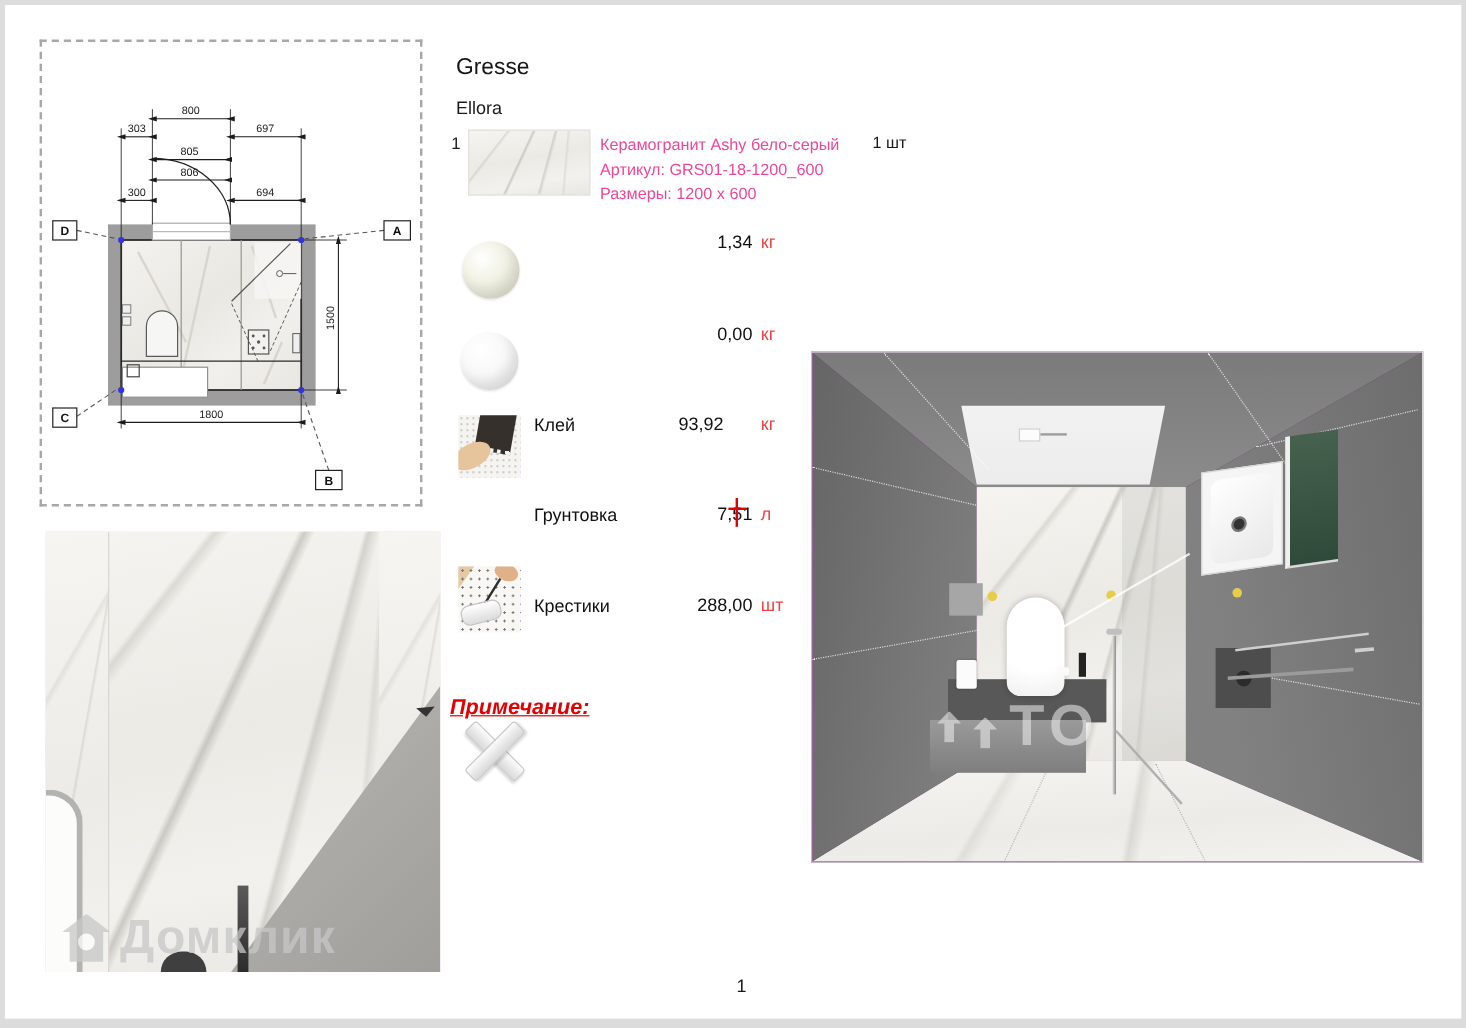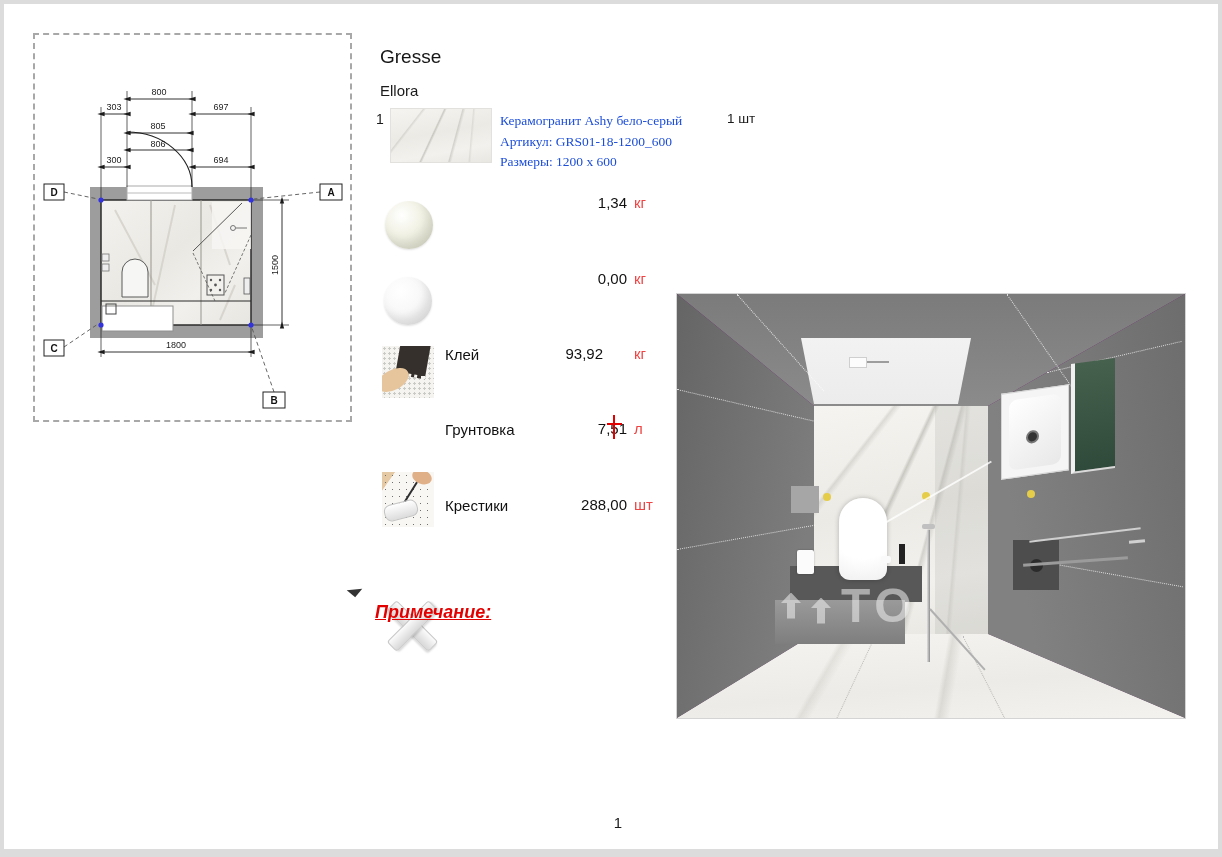--- a/index.html
+++ b/index.html
@@ -49,21 +49,21 @@
   .wm-house i{position:absolute;left:13px;top:16px;width:14px;height:14px;border-radius:50%;background:#fdfdfd;}
   .wm-photo span{font-size:40px;font-weight:bold;color:#c7c7c7;letter-spacing:1px;}
   .cursor-arrow{left:345px;top:580px;width:0;height:0;border-bottom:11px solid #333;
       border-left:11px solid transparent;transform:rotate(40deg);}
 
   
   .title{left:376px;top:42px;font-size:19px;color:#161616;}
   .subtitle{left:376px;top:78px;font-size:15px;}
   .item-index{left:372px;top:107px;font-size:14px;}
   .swatch{left:386px;top:104px;width:100px;height:53px;border:1px solid #e2e1dd;}
-  .item-line{left:496px;font-size:13.5px;line-height:20px;color:#1d4ed8;font-family:Liberation Serif, serif;}
+  .item-line{left:496px;font-size:13.5px;line-height:20px;color:#ec4899;}
   .qty{left:723px;top:107px;font-size:13.5px;}
   .mat-label{font-size:15px;line-height:19px;white-space:pre-line;width:148px;color:#111;}
   .mat-value{width:87px;text-align:right;font-size:15px;color:#111;}
   .mat-unit{font-size:15px;color:#ef4444;}
   .sphere{width:48px;height:48px;border-radius:50%;
       background:radial-gradient(circle at 35% 30%,#ffffff 0%,#f2f2e6 40%,#e2e2d2 72%,#ccccbc 100%);
       box-shadow:inset -5px -7px 10px rgba(0,0,0,.07),0 1px 2px rgba(0,0,0,.12);}
   .sphere.white{background:radial-gradient(circle at 35% 30%,#ffffff 0%,#f8f8f8 45%,#e9e9e9 75%,#d6d6d6 100%);}
   .icon-glue{width:52px;height:52px;overflow:hidden;position:relative;
       background-color:#f5f4f1;
@@ -81,21 +81,21 @@
   .icon-roller .roll{position:absolute;left:2px;top:30px;width:32px;height:15px;border-radius:7px;
       background:linear-gradient(#ffffff,#dcdcdc);border:1px solid #c3c3c3;transform:rotate(-14deg);}
   .icon-roller .stick{position:absolute;left:26px;top:8px;width:2px;height:30px;background:#2e2e2e;transform:rotate(32deg);}
   .icon-roller .hand2{position:absolute;left:30px;top:-2px;width:20px;height:14px;border-radius:50%;
       background:#e0b088;transform:rotate(20deg);}
   .icon-cross{width:57px;height:57px;position:relative;}
   .icon-cross .bar{position:absolute;left:0;top:23px;width:57px;height:12px;border-radius:3px;
       background:linear-gradient(#fbfbfb,#d9d9d9);border:1px solid #c7c7c7;box-shadow:1px 2px 2px rgba(0,0,0,.15);}
   .icon-cross .bar.b1{transform:rotate(45deg);}
   .icon-cross .bar.b2{transform:rotate(-45deg);}
-  .note{left:371px;top:598px;font-size:18px;font-style:italic;font-weight:bold;
+  .note{left:371px;top:575px;font-size:18px;font-style:italic;font-weight:bold;
       color:#e30000;text-decoration:underline;}
   .red-caret{background:#e30000;}
 
   
   .r3d{left:672px;top:289px;width:508px;height:424px;background:#701a75;border:1px solid #d4d4d4;overflow:hidden;}
   .r3d>div{position:absolute;}
   .c3-ceiling{left:0;top:0;width:508px;height:120px;
       clip-path:polygon(0 0,508px 0,311px 112px,137px 112px);
       background:linear-gradient(#7b7b7b,#8c8c8c);}
   .c3-left{left:0;top:0;width:140px;height:424px;
@@ -254,20 +254,34 @@
       <text class="corner-txt" x="239" y="369" text-anchor="middle">B</text>
       <g fill="#3333dd">
         <circle cx="66" cy="165" r="2.6"></circle>
           <circle cx="216" cy="165" r="2.6"></circle>
         <circle cx="66" cy="290" r="2.6"></circle>
           <circle cx="216" cy="290" r="2.6"></circle>
       </g>
     </svg>
   </div>
 
+  <div class="abs photo-panel marble">
+    <div class="abs photo-left marble-light"></div>
+    <div class="abs photo-right marble-light"></div>
+    <div class="abs photo-diag"></div>
+    <div class="abs door-arch"></div>
+    <div class="abs dark-profile"></div>
+    <div class="abs dark-arc"></div>
+    <div class="abs wm-photo">
+      <div class="wm-house">
+          <i></i>
+        </div>
+      <span>Домклик</span>
+    </div>
+  </div>
   <div class="abs cursor-arrow"></div>
 
   <div class="abs title">Gresse</div>
   <div class="abs subtitle">Ellora</div>
 
   <div class="abs item-index">1</div>
   <div class="abs swatch marble"></div>
   <div class="abs item-line" style="top:107px;">Керамогранит Ashy бело-серый</div>
   <div class="abs qty">1 шт</div>
   <div class="abs item-line" style="top:128px;">Артикул: GRS01-18-1200_600</div>

